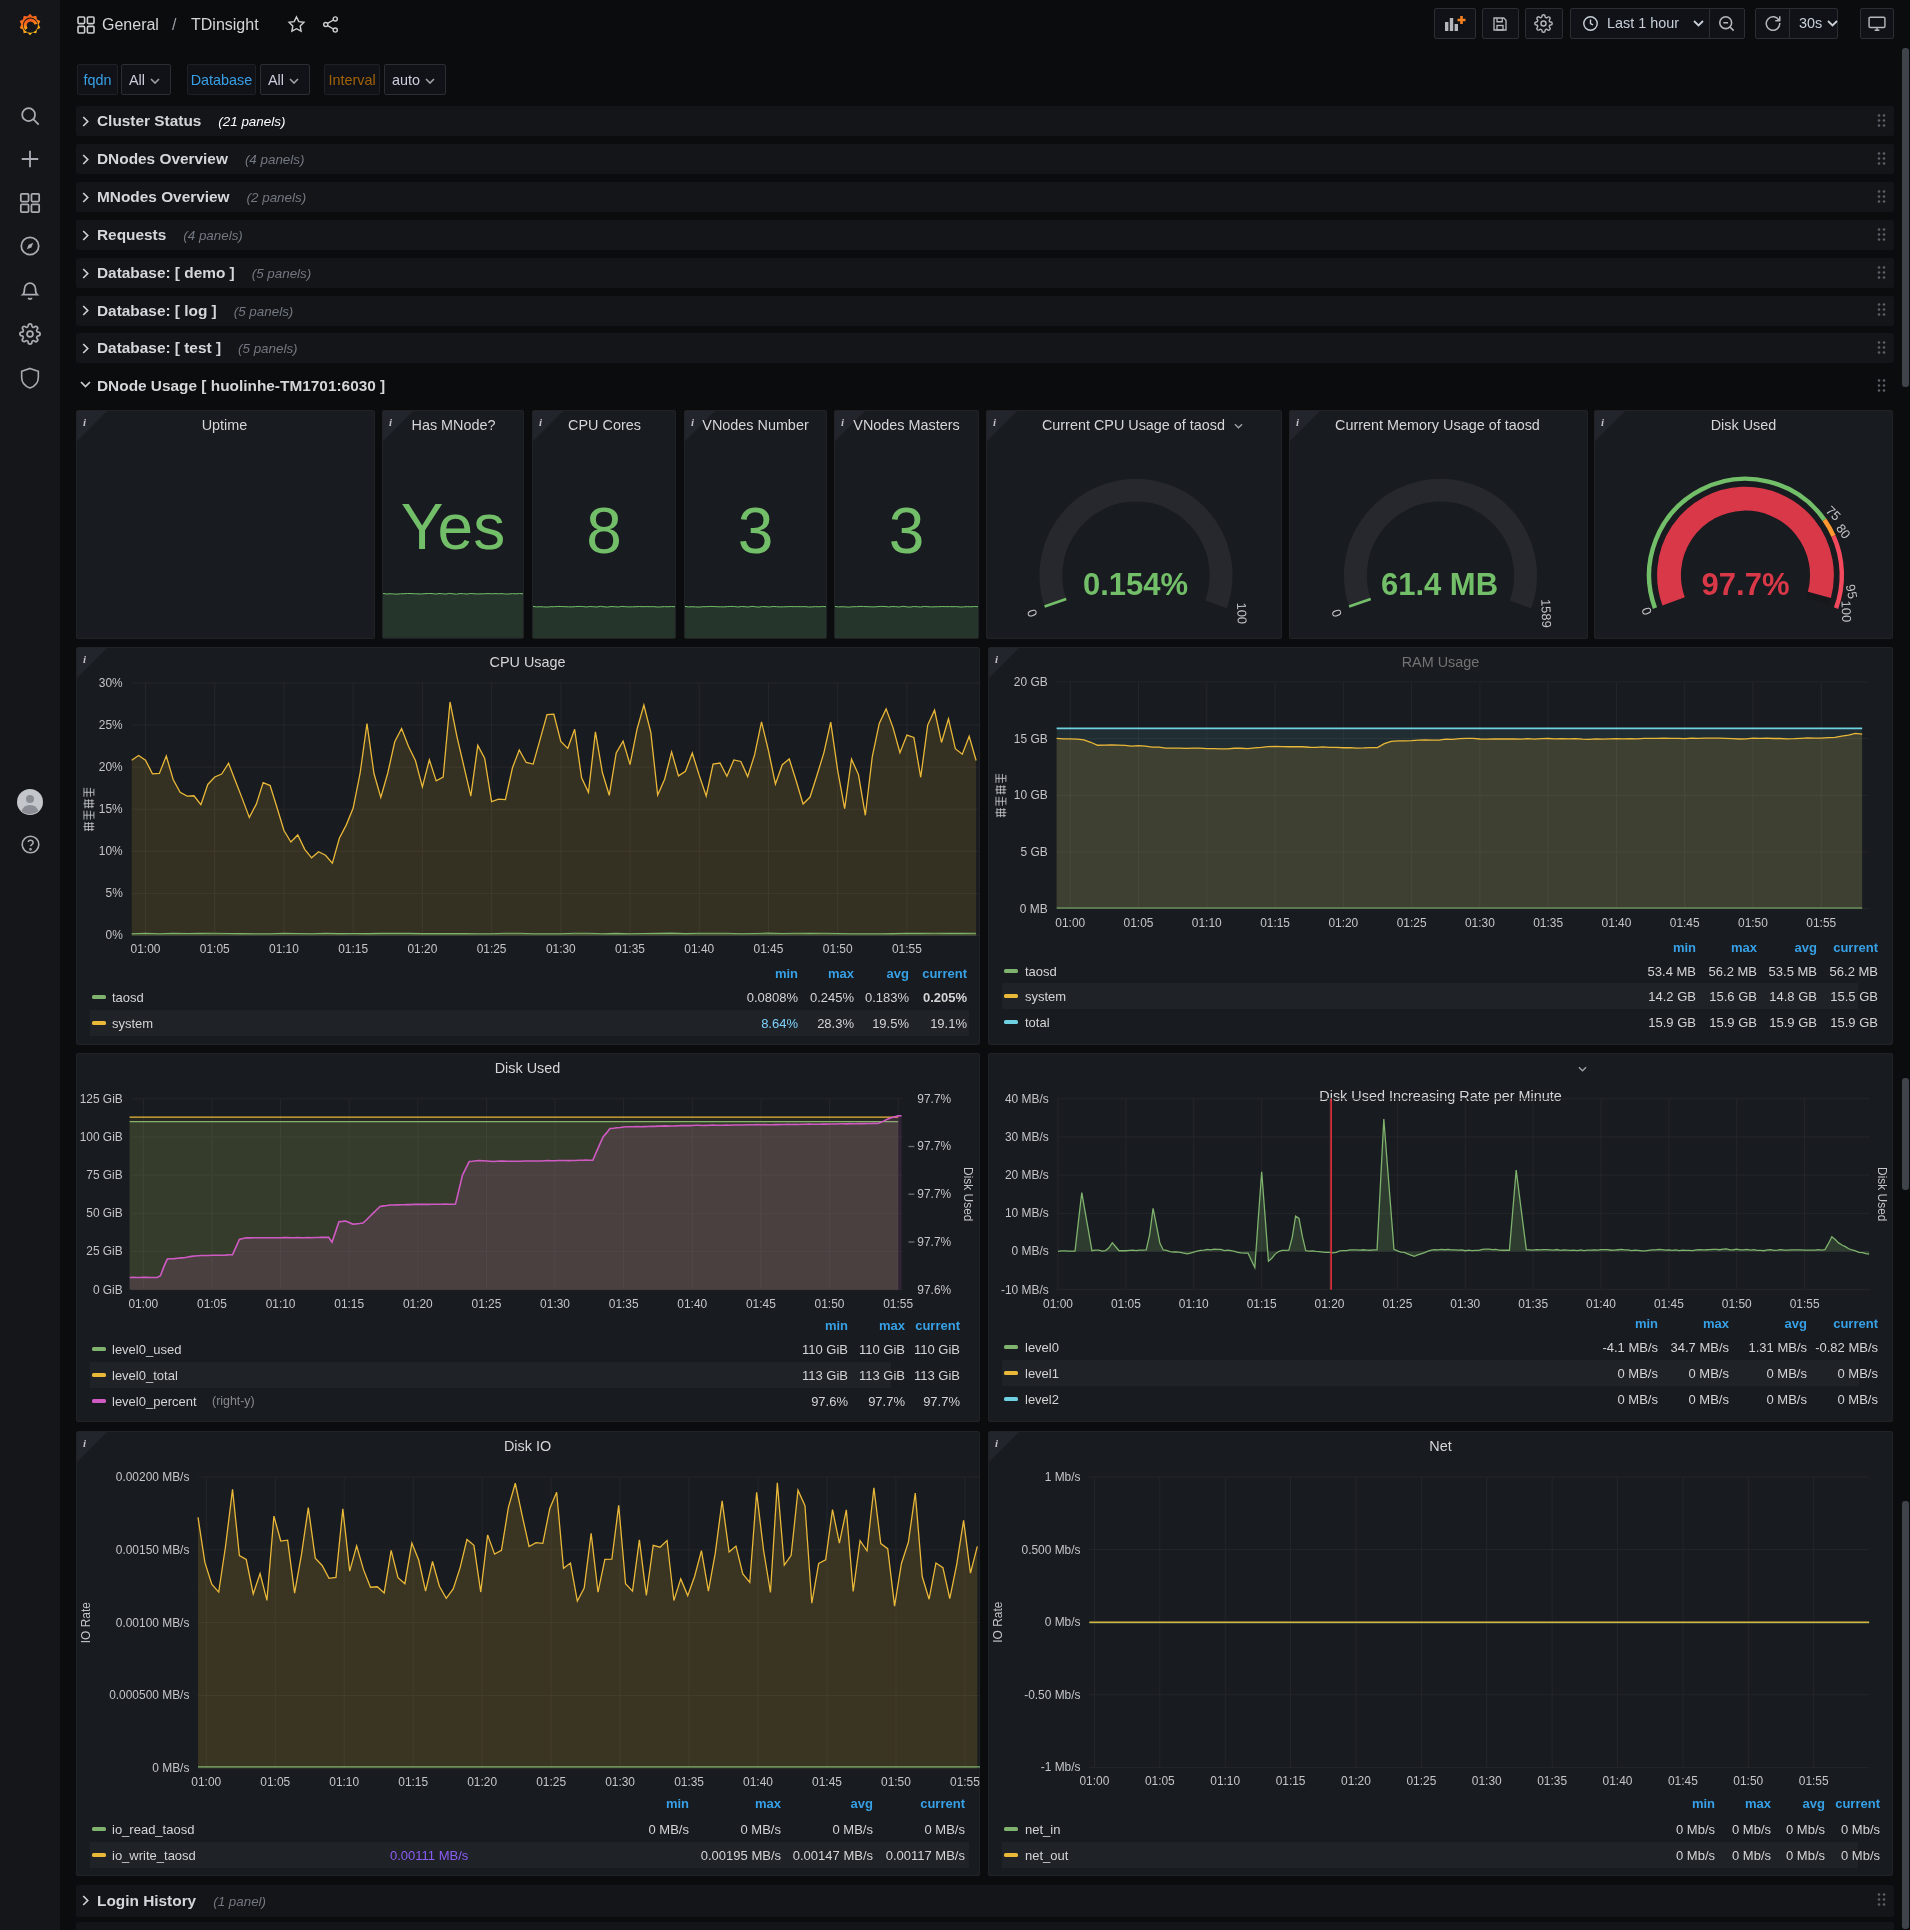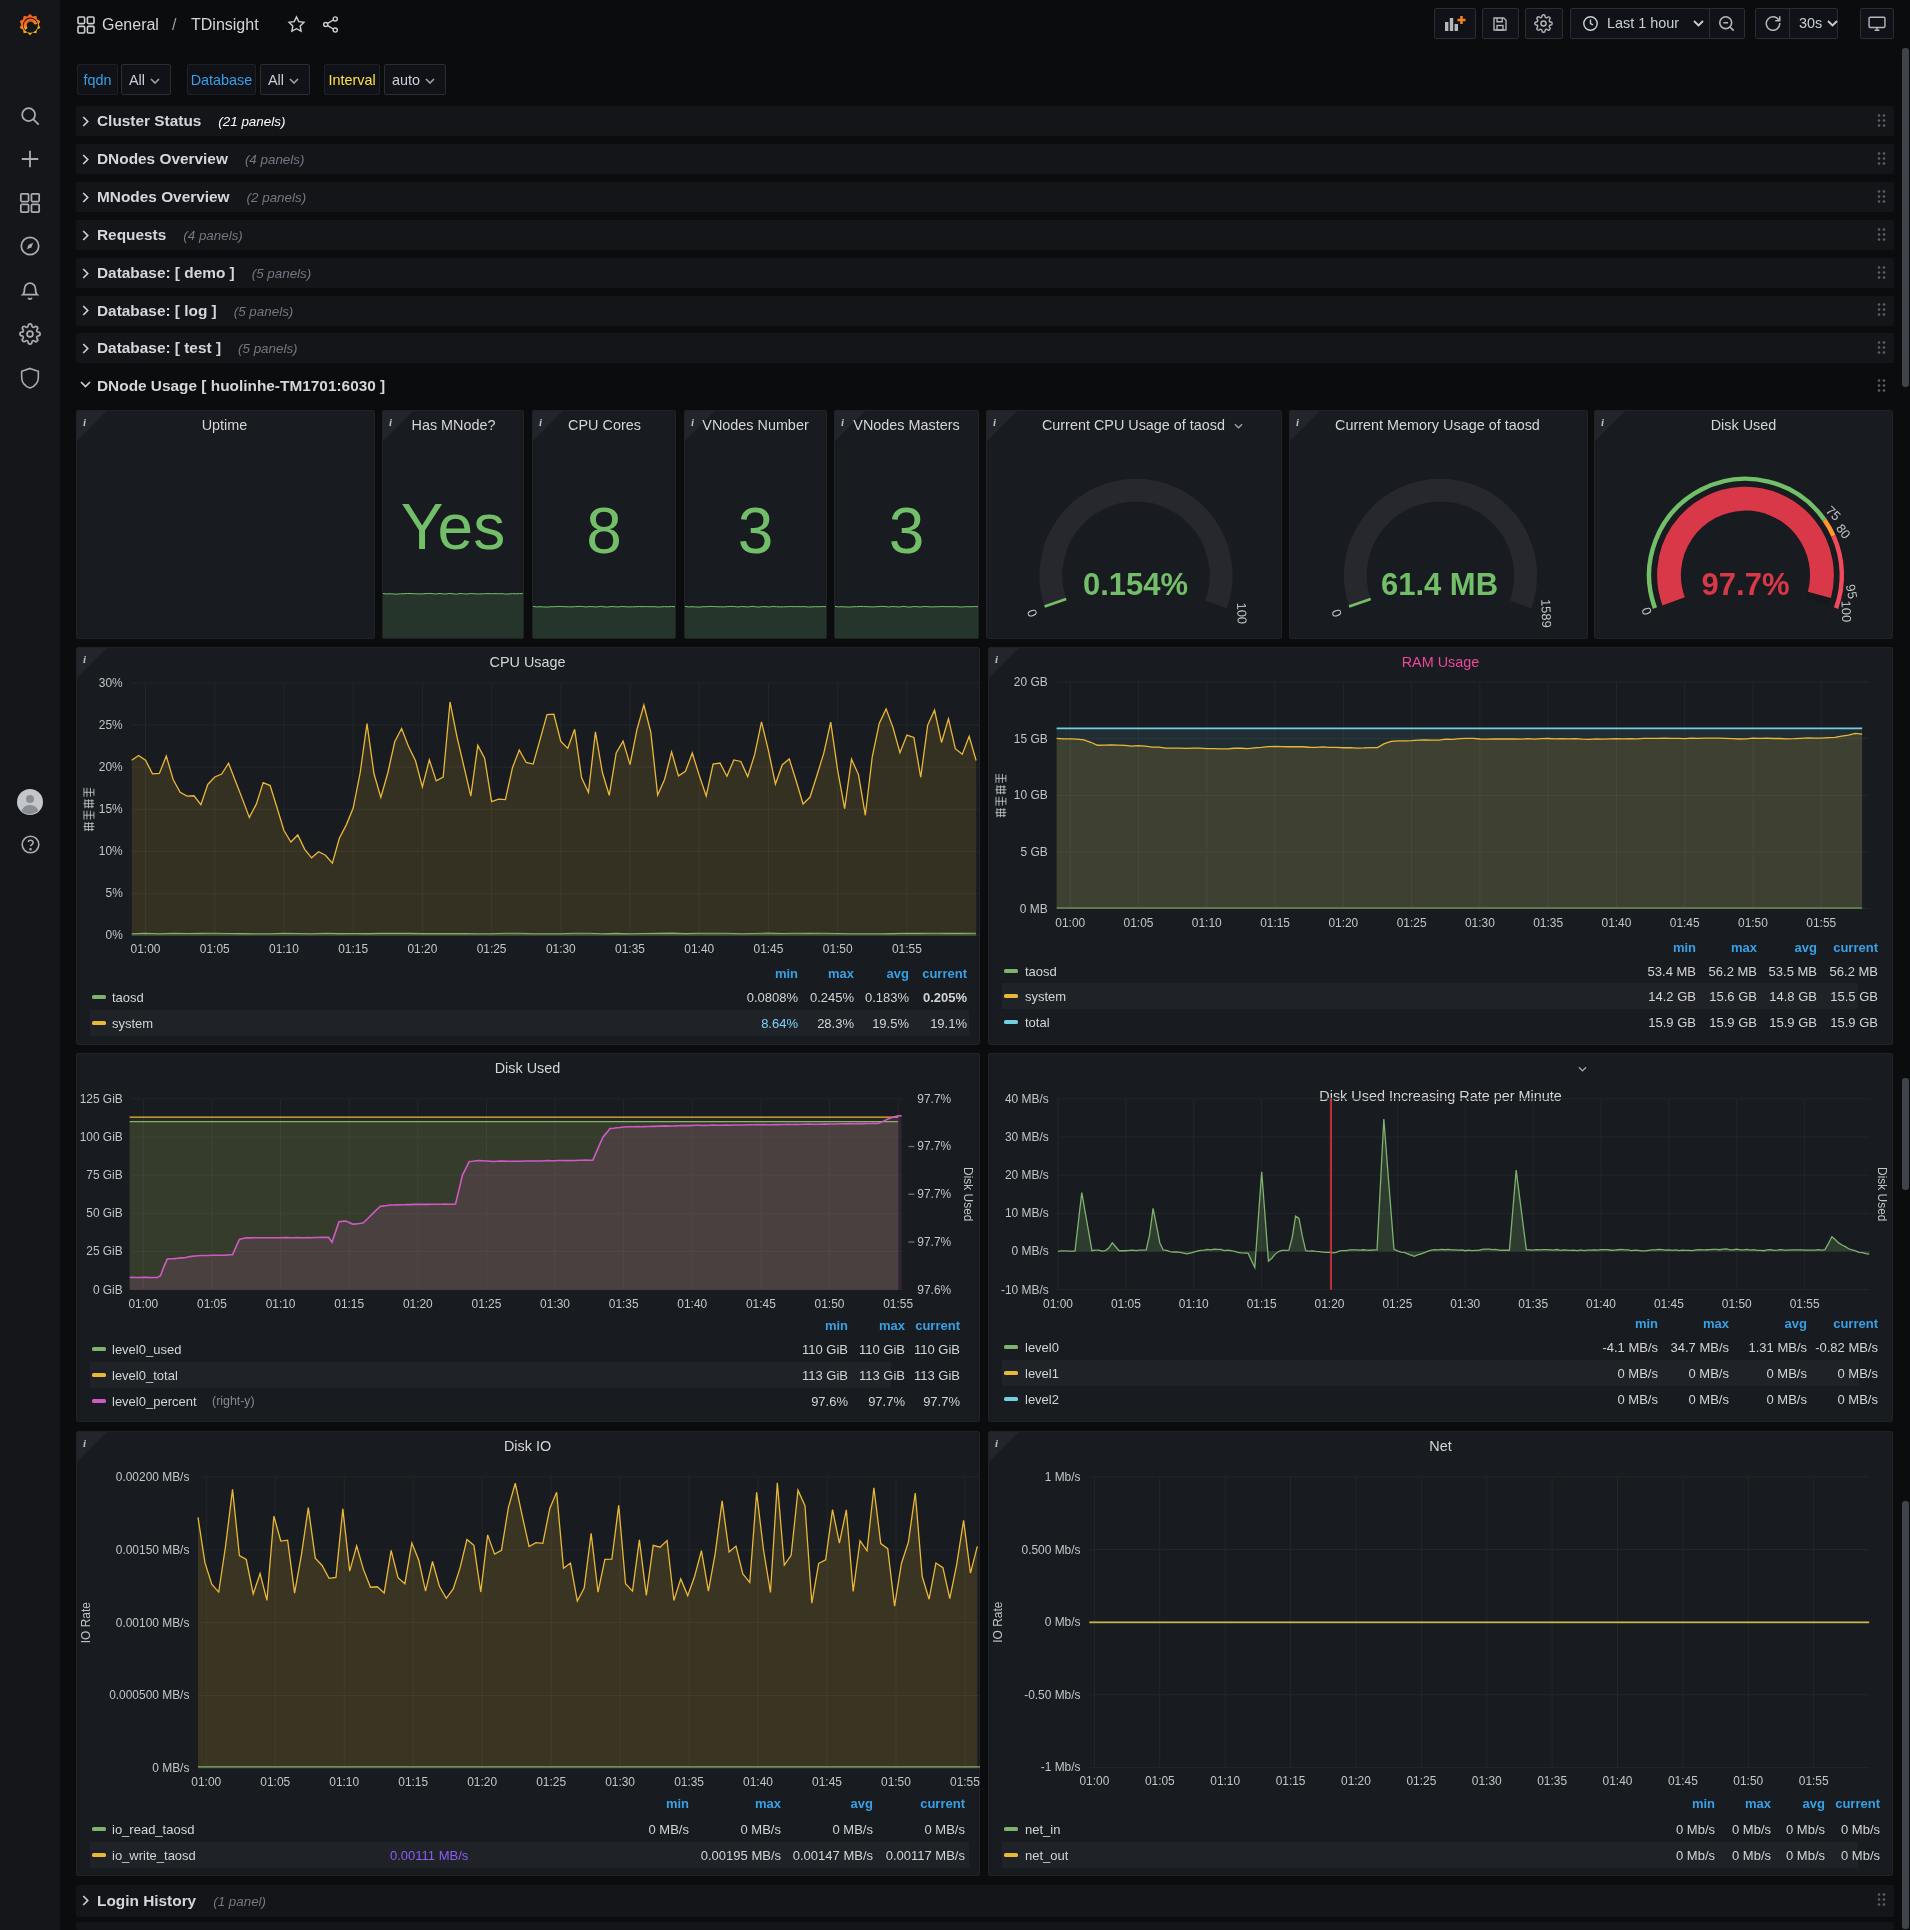--- a/index.html
+++ b/index.html
@@ -144,21 +144,21 @@
       <path d="M1 1l4 4 4-4"></path>
     </svg>
 <div style="position:absolute;left:187px;top:64px;width:69px;height:31px;background:#111217;border:1px solid #1d2026;border-radius:2px;box-sizing:border-box"></div>
 <div style="position:absolute;left:187px;top:73px;width:69px;text-align:center;font-size:14.4px;color:#37a0e6;font-weight:500;line-height:1">Database</div>
 <div style="position:absolute;left:260px;top:64px;width:50px;height:31px;background:#111217;border:1px solid #2a2d33;border-radius:2px;box-sizing:border-box"></div>
 <div style="position:absolute;left:260px;top:73px;width:32px;text-align:center;font-size:14.4px;color:#ccccdc;font-weight:400;line-height:1">All</div>
 <svg style="position:absolute;left:289px;top:78px" width="10" height="6" viewBox="0 0 10 6" fill="none" stroke="#9fa2a8" stroke-width="1.6">
       <path d="M1 1l4 4 4-4"></path>
     </svg>
 <div style="position:absolute;left:324px;top:64px;width:56px;height:31px;background:#111217;border:1px solid #1d2026;border-radius:2px;box-sizing:border-box"></div>
-<div style="position:absolute;left:324px;top:73px;width:56px;text-align:center;font-size:14.4px;color:#fde047;font-weight:500;line-height:1">Interval</div>
+<div style="position:absolute;left:324px;top:73px;width:56px;text-align:center;font-size:14.4px;color:#a16207;font-weight:500;line-height:1">Interval</div>
 <div style="position:absolute;left:384px;top:64px;width:62px;height:31px;background:#111217;border:1px solid #2a2d33;border-radius:2px;box-sizing:border-box"></div>
 <div style="position:absolute;left:384px;top:73px;width:44px;text-align:center;font-size:14.4px;color:#ccccdc;font-weight:400;line-height:1">auto</div>
 <svg style="position:absolute;left:425px;top:78px" width="10" height="6" viewBox="0 0 10 6" fill="none" stroke="#9fa2a8" stroke-width="1.6">
       <path d="M1 1l4 4 4-4"></path>
     </svg>
 <div style="position:absolute;left:76px;top:106px;width:1818px;height:30px;background:#131519;border-radius:2px"></div>
 <svg style="position:absolute;left:82px;top:116px" width="7" height="11" viewBox="0 0 7 11" fill="none" stroke="#cdced0" stroke-width="1.7">
       <path d="M1.2 1l4.5 4.5-4.5 4.5"></path>
     </svg>
 <div style="position:absolute;left:97px;top:106px;height:30px;display:flex;align-items:center;white-space:nowrap">
@@ -479,21 +479,21 @@
 <div style="position:absolute;left:555px;top:991px;width:299px;text-align:right;font-size:13px;color:#d3d4d6;font-weight:400;line-height:1;white-space:nowrap;">0.245%</div>
 <div style="position:absolute;left:610px;top:991px;width:299px;text-align:right;font-size:13px;color:#d3d4d6;font-weight:400;line-height:1;white-space:nowrap;">0.183%</div>
 <div style="position:absolute;left:668px;top:991px;width:299px;text-align:right;font-size:13px;color:#d3d4d6;font-weight:700;line-height:1;white-space:nowrap;">0.205%</div>
 <div style="position:absolute;left:90px;top:1010px;width:879px;height:26px;background:rgba(255,255,255,0.030)"></div>
 <div style="position:absolute;left:92px;top:1021px;width:14px;height:4px;border-radius:1.5px;background:#eab839"></div>
 <div style="position:absolute;left:112px;top:1017px;font-size:13px;color:#d3d4d6;font-weight:400;line-height:1;white-space:nowrap;">system</div>
 <div style="position:absolute;left:499px;top:1017px;width:299px;text-align:right;font-size:13px;color:#7dd3fc;font-weight:400;line-height:1;white-space:nowrap;">8.64%</div>
 <div style="position:absolute;left:555px;top:1017px;width:299px;text-align:right;font-size:13px;color:#d3d4d6;font-weight:400;line-height:1;white-space:nowrap;">28.3%</div>
 <div style="position:absolute;left:610px;top:1017px;width:299px;text-align:right;font-size:13px;color:#d3d4d6;font-weight:400;line-height:1;white-space:nowrap;">19.5%</div>
 <div style="position:absolute;left:668px;top:1017px;width:299px;text-align:right;font-size:13px;color:#d3d4d6;font-weight:400;line-height:1;white-space:nowrap;">19.1%</div>
-<div style="position:absolute;left:1142px;top:655px;width:597px;text-align:center;font-size:14.4px;color:#ec4899;font-weight:500;line-height:1;white-space:nowrap;">RAM Usage</div>
+<div style="position:absolute;left:1142px;top:655px;width:597px;text-align:center;font-size:14.4px;color:#737373;font-weight:500;line-height:1;white-space:nowrap;">RAM Usage</div>
 <svg style="position:absolute;left:988px;top:647px" width="905" height="398" viewBox="993 650 910 400">
       <line x1="1062" y1="913" x2="1879" y2="913" stroke="#24262a" stroke-width="1"></line>
       <line x1="1062" y1="856" x2="1879" y2="856" stroke="#24262a" stroke-width="1"></line>
       <line x1="1062" y1="799" x2="1879" y2="799" stroke="#24262a" stroke-width="1"></line>
       <line x1="1062" y1="742" x2="1879" y2="742" stroke="#24262a" stroke-width="1"></line>
       <line x1="1062" y1="685" x2="1879" y2="685" stroke="#24262a" stroke-width="1"></line>
       <line x1="1075.7" y1="685" x2="1075.7" y2="913" stroke="#24262a" stroke-width="1"></line>
       <line x1="1144.3500000000001" y1="685" x2="1144.3500000000001" y2="913" stroke="#24262a" stroke-width="1"></line>
       <line x1="1213.0" y1="685" x2="1213.0" y2="913" stroke="#24262a" stroke-width="1"></line>
       <line x1="1281.65" y1="685" x2="1281.65" y2="913" stroke="#24262a" stroke-width="1"></line>

